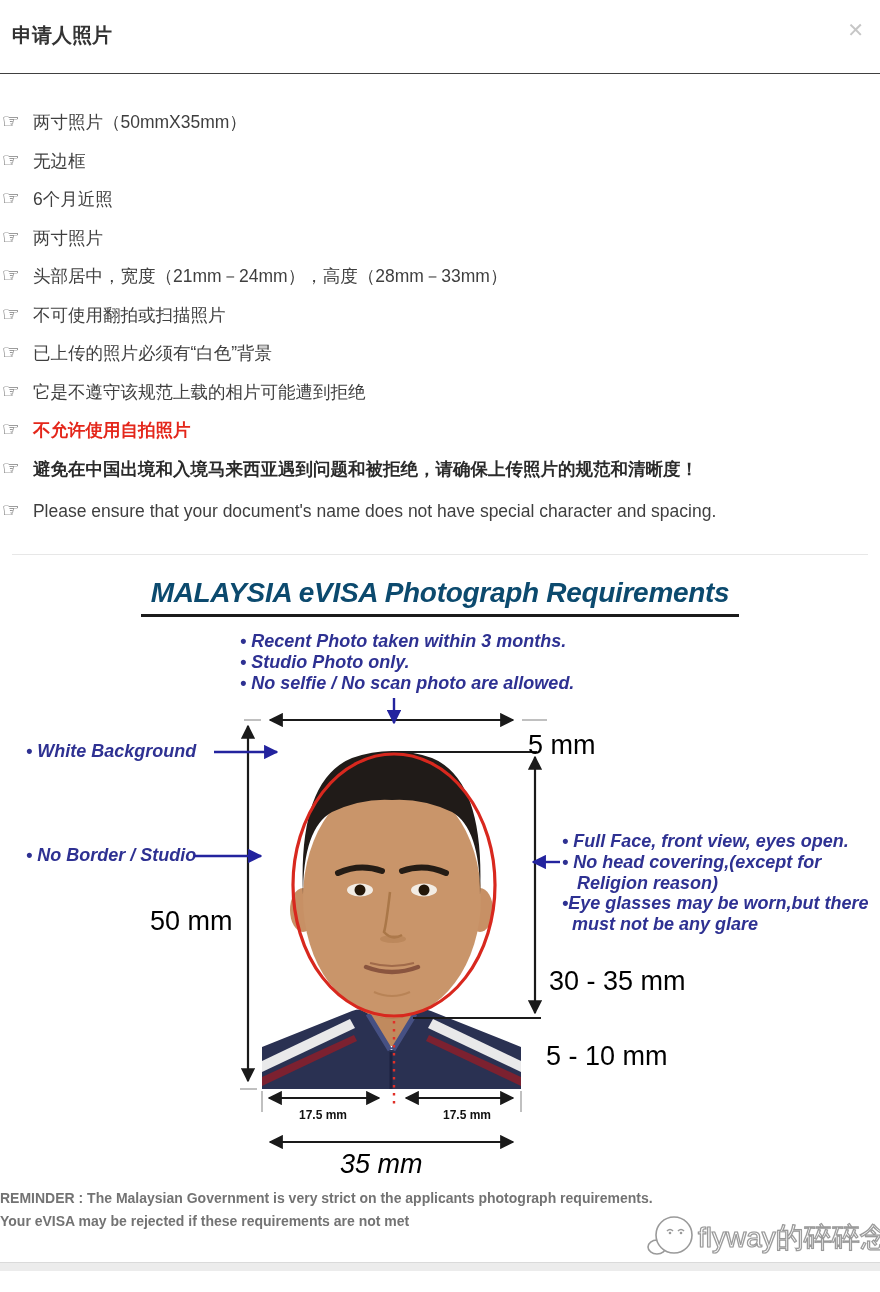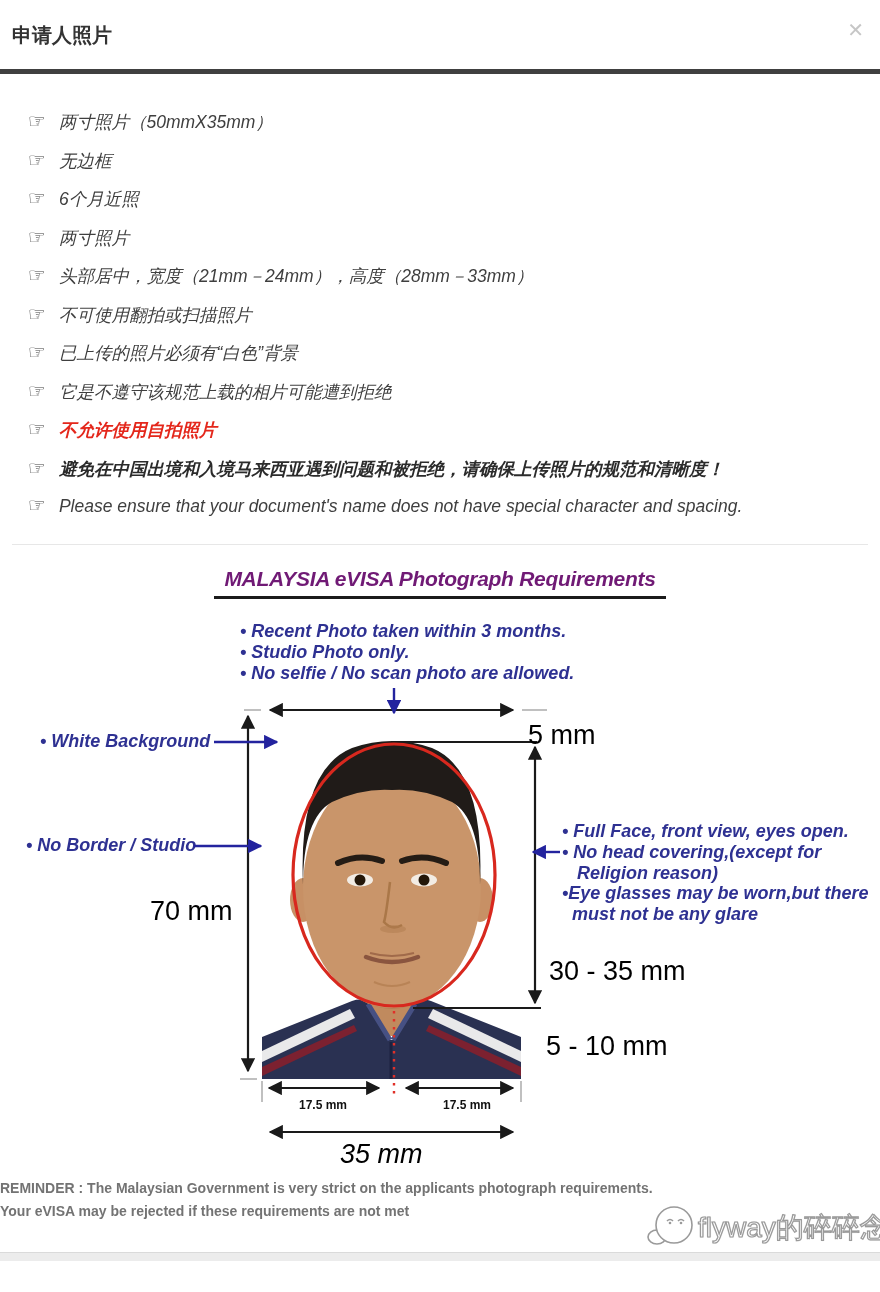--- a/index.html
+++ b/index.html
@@ -1,42 +1,42 @@
 <!DOCTYPE html>
 <html><head>
 <meta charset="utf-8">
 <style>
   * { margin:0; padding:0; box-sizing:border-box; }
   html,body { width:880px; height:1292px; background:#fff; overflow:hidden;
               font-family:"Liberation Sans","DejaVu Sans",sans-serif; }
 
   
   .modal-header { position:relative; height:74px; padding:22px 12px 0 12px;
-                  border-bottom:5px solid #404040; }
+                  border-bottom:1px solid #404040; }
   .modal-title { font-size:20px; font-weight:bold; color:#333; }
   .modal-close { position:absolute; right:16px; top:20px; font-size:20px;
                  font-weight:bold; color:#c6c6c6; cursor:pointer; line-height:1; }
 
   
-  .req-list { padding:29px 12px 0 28px;font-style:italic; }
+  .req-list { padding:29px 12px 0 2px; }
   .req-item { font-size:17.5px; color:#3f3f3f; line-height:37.5px; }
   .req-icon { font-size:20px; color:#3c3c3c; margin-right:13px; }
   .req-item.is-red  .req-text { color:#e4271b; font-weight:bold; }
   .req-item.is-bold .req-text { color:#2b2b2b; font-weight:bold; }
-  .req-item.wraps { line-height:34px; max-width:845px; }
+  .req-item.wraps { line-height:44px; max-width:845px; }
 
   .section-divider { border:none; border-top:1px solid #e7e7e7; margin:21px 12px 0 12px; }
 
   
   .diagram { position:relative; width:880px; height:707px; }
   .diagram .abs { position:absolute; }
 
   .dg-title-row { top:22px; left:0; width:100%; text-align:center; }
-  .dg-title { display:inline-block; font-size:21px; font-weight:bold; font-style:italic;
-              color:#701a75; border-bottom:3px solid #1b1b1b; padding:0 10px 5px 10px;
+  .dg-title { display:inline-block; font-size:28px; font-weight:bold; font-style:italic;
+              color:#0c4a6e; border-bottom:3px solid #1b1b1b; padding:0 10px 5px 10px;
               letter-spacing:-0.3px; }
 
   .blue-note { font-size:18px; font-weight:bold; font-style:italic; color:#2e3192;
                line-height:20.8px; white-space:pre; }
   .dg-top-notes { top:76px; left:240px; }
   .dg-right-notes { top:276px; left:562px; line-height:21px; }
   .dg-left-note { text-align:right; white-space:nowrap; }
 
   .dim-label { font-size:27px; color:#000; white-space:nowrap; }
   .dim-small { font-size:12px; font-weight:600; color:#111; text-align:center; }
@@ -81,21 +81,21 @@
   <div class="abs dg-title-row">
     <span class="dg-title">MALAYSIA eVISA Photograph Requirements</span>
   </div>
 
   <div class="abs dg-top-notes">
     <div class="blue-note">• Recent Photo taken within 3 months.</div>
     <div class="blue-note">• Studio Photo only.</div>
     <div class="blue-note">• No selfie / No scan photo are allowed.</div>
   </div>
 
-  <div class="abs blue-note dg-left-note" style="top:186px; left:40px; width:170px;">• White Background</div>
+  <div class="abs blue-note dg-left-note" style="top:186px; left:26px; width:170px;">• White Background</div>
   <div class="abs blue-note dg-left-note" style="top:290px; left:26px; width:160px;">• No Border / Studio</div>
 
   <div class="abs dg-right-notes">
     <div class="blue-note">• Full Face, front view, eyes open.</div>
     <div class="blue-note">• No head covering,(except for</div>
     <div class="blue-note">   Religion reason)</div>
     <div class="blue-note">•Eye glasses may be worn,but there</div>
     <div class="blue-note">  must not be any glare</div>
   </div>
 
@@ -173,21 +173,21 @@
       <line x1="214" y1="197" x2="277" y2="197" marker-end="url(#mB)"></line>
       <line x1="194" y1="301" x2="261" y2="301" marker-end="url(#mB)"></line>
       <line x1="560" y1="307" x2="533" y2="307" marker-end="url(#mB)"></line>
     </g>
 
     <ellipse cx="394" cy="330" rx="101" ry="131" fill="none" stroke="#d8281e" stroke-width="3.2"></ellipse>
     <line x1="394" y1="466" x2="394" y2="554" stroke="#e03028" stroke-width="2.4" stroke-dasharray="2.5 5.5"></line>
   </svg>
 
   <div class="abs dim-label" style="top:175px; left:528px;">5 mm</div>
-  <div class="abs dim-label" style="top:351px; left:150px;">70 mm</div>
+  <div class="abs dim-label" style="top:351px; left:150px;">50 mm</div>
   <div class="abs dim-label" style="top:411px; left:549px;text-align:right;">30 - 35 mm</div>
   <div class="abs dim-label" style="top:486px; left:546px;">5 - 10 mm</div>
   <div class="abs dim-small" style="top:553px; left:283px; width:80px;">17.5 mm</div>
   <div class="abs dim-small" style="top:553px; left:427px; width:80px;">17.5 mm</div>
   <div class="abs dim-label" style="top:594px; left:340px; width:122px; text-align:left;font-style:italic;">35 mm</div>
 
   <div class="abs reminder">
     <div>REMINDER : The Malaysian Government is very strict on the applicants photograph requirements.</div>
     <div>Your eVISA may be rejected if these requirements are not met</div>
   </div>

